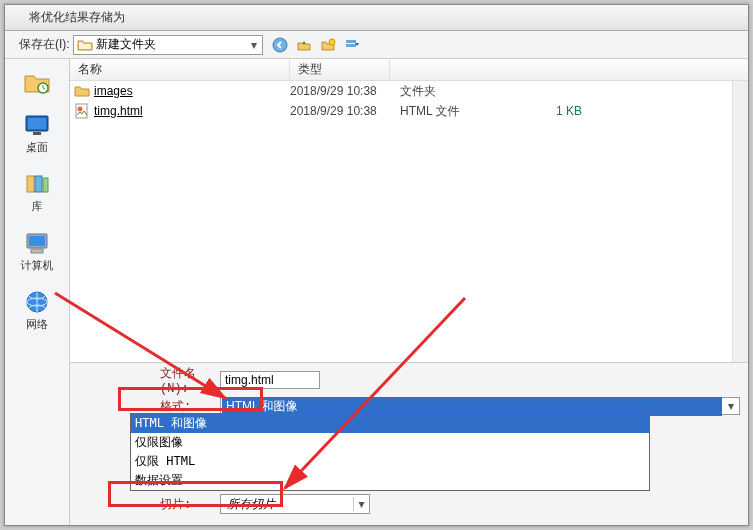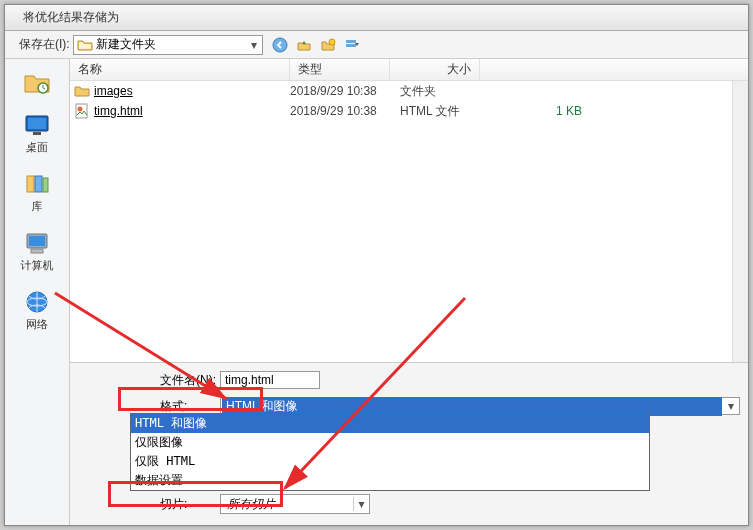--- a/index.html
+++ b/index.html
@@ -1,18 +1,18 @@
 <!DOCTYPE html>
 <html><head>
   <meta charset="utf-8">
   <style>
     * { box-sizing: border-box; margin: 0; padding: 0; font-family: "Microsoft YaHei", Tahoma, sans-serif; font-size: 12px; }
     body { background: #cecece; padding: 4px; }
     .window { width: 745px; height: 522px; background: #fff; border: 1px solid #888; display: flex; flex-direction: column; box-shadow: 0 0 4px rgba(0,0,0,0.3); }
-    .titlebar { background: linear-gradient(#f7f7f7, #e4e4e4); height: 26px; display: flex; align-items: center; padding: 0 16px; border-bottom: 1px solid #aaa; }
+    .titlebar { background: linear-gradient(#f7f7f7, #e4e4e4); height: 26px; display: flex; align-items: center; padding: 0 22px; border-bottom: 1px solid #aaa; }
     .titlebar .title { flex: 1; font-size: 12px; color: #333; padding-left: 2px; }
     .toolbar-row { height: 28px; display: flex; align-items: center; padding: 2px 4px; border-bottom: 1px solid #ccc; background: #f4f4f4; }
     .toolbar-row .lbl { width: 64px; padding-left: 10px; color: #333; }
     .path-combo { display: flex; align-items: center; width: 190px; height: 20px; border: 1px solid #999; background: #fff; }
     .path-combo .folder-ic { width: 16px; height: 16px; margin: 0 3px; }
     .path-combo .txt { flex: 1; }
     .path-combo .drop { width: 16px; text-align: center; color: #555; cursor: pointer; }
     .tb-btns { display: flex; gap: 2px; margin-left: 6px; }
     .tb-btn { width: 22px; height: 20px; border: 1px solid transparent; display: flex; align-items: center; justify-content: center; cursor: pointer; border-radius: 2px; }
     .body { flex: 1; display: flex; min-height: 0; }
@@ -30,21 +30,21 @@
     .row { display: flex; align-items: center; height: 20px; padding-left: 4px; cursor: default; }
     .row .ic { width: 16px; height: 16px; margin-right: 4px; }
     .cell-name { width: 216px; display: flex; align-items: center; text-decoration: underline; }
     .cell-date { width: 110px; color: #444; }
     .cell-type { width: 100px; color: #444; }
     .cell-size { width: 82px; text-align: right; color: #15803d; }
     .right-gutter { width: 16px; background: #f0f0f0; border-left: 1px solid #ddd; }
     .list-wrap { display: flex; flex: 1; min-height: 0; }
     .bottom { border-top: 1px solid #ccc; background: #f4f4f4; padding: 6px 8px 6px 90px; position: relative; }
     .form-row { display: flex; align-items: center; height: 22px; margin-bottom: 4px; position: relative; }
-    .form-row .flab { width: 60px; text-align: left; color: #000000; }
+    .form-row .flab { width: 60px; text-align: left; color: #7f1d1d; font-family: Liberation Mono, monospace; }
     .form-row input[type=text] { height: 18px; border: 1px solid #999; padding: 0 4px; background: #fff; font-size: 12px; }
     .fn-input { width: 100px; }
     .fmt-combo { width: 520px; height: 18px; border: 1px solid #999; background: #fff; display: flex; align-items: center; position: relative; }
     .fmt-combo .sel { flex: 1; background: #2f6fc9; color: #fff; padding: 1px 4px; margin: 1px; }
     .fmt-combo .drop { width: 16px; text-align: center; color: #555; cursor: pointer; }
     .fmt-options { position: absolute; top: 50px; left: 60px; width: 520px; border: 1px solid #666; background: #fff; z-index: 5; }
     .fmt-options .opt { padding: 1px 4px; font-family: SimSun, monospace; font-size: 12px; color: #000; white-space: pre; cursor: pointer; }
     .fmt-options .opt.hl { background: #2f6fc9; color: #fff; }
     .slice-combo { width: 150px; height: 20px; border: 1px solid #999; background: #fff; display: flex; align-items: center; }
     .slice-combo .txt { flex: 1; padding: 0 6px; font-style: italic; }
@@ -140,21 +140,20 @@
             <path d="M16 3v20M8 7c3 4 13 4 16 0M8 19c3-4 13-4 16 0" stroke="#cfe6fa" fill="none"></path>
           </svg>
         <span class="lbl">网络</span>
       </div>
     </div>
 
     <div class="main">
       <div class="list-head">
         <div class="col col-name">名称</div>
         <div class="col col-type">类型</div>
-        <div class="col col-size">大小</div>
       </div>
       <div class="list-wrap">
         <div class="list-body">
           <div class="row">
             <div class="cell-name">
               <svg class="icon ic" viewBox="0 0 16 16">
                   <path fill="#f5c869" stroke="#b9923a" d="M1 4h5l1 2h8v7H1z"></path>
                 </svg>
               <span>images</span>
             </div>

